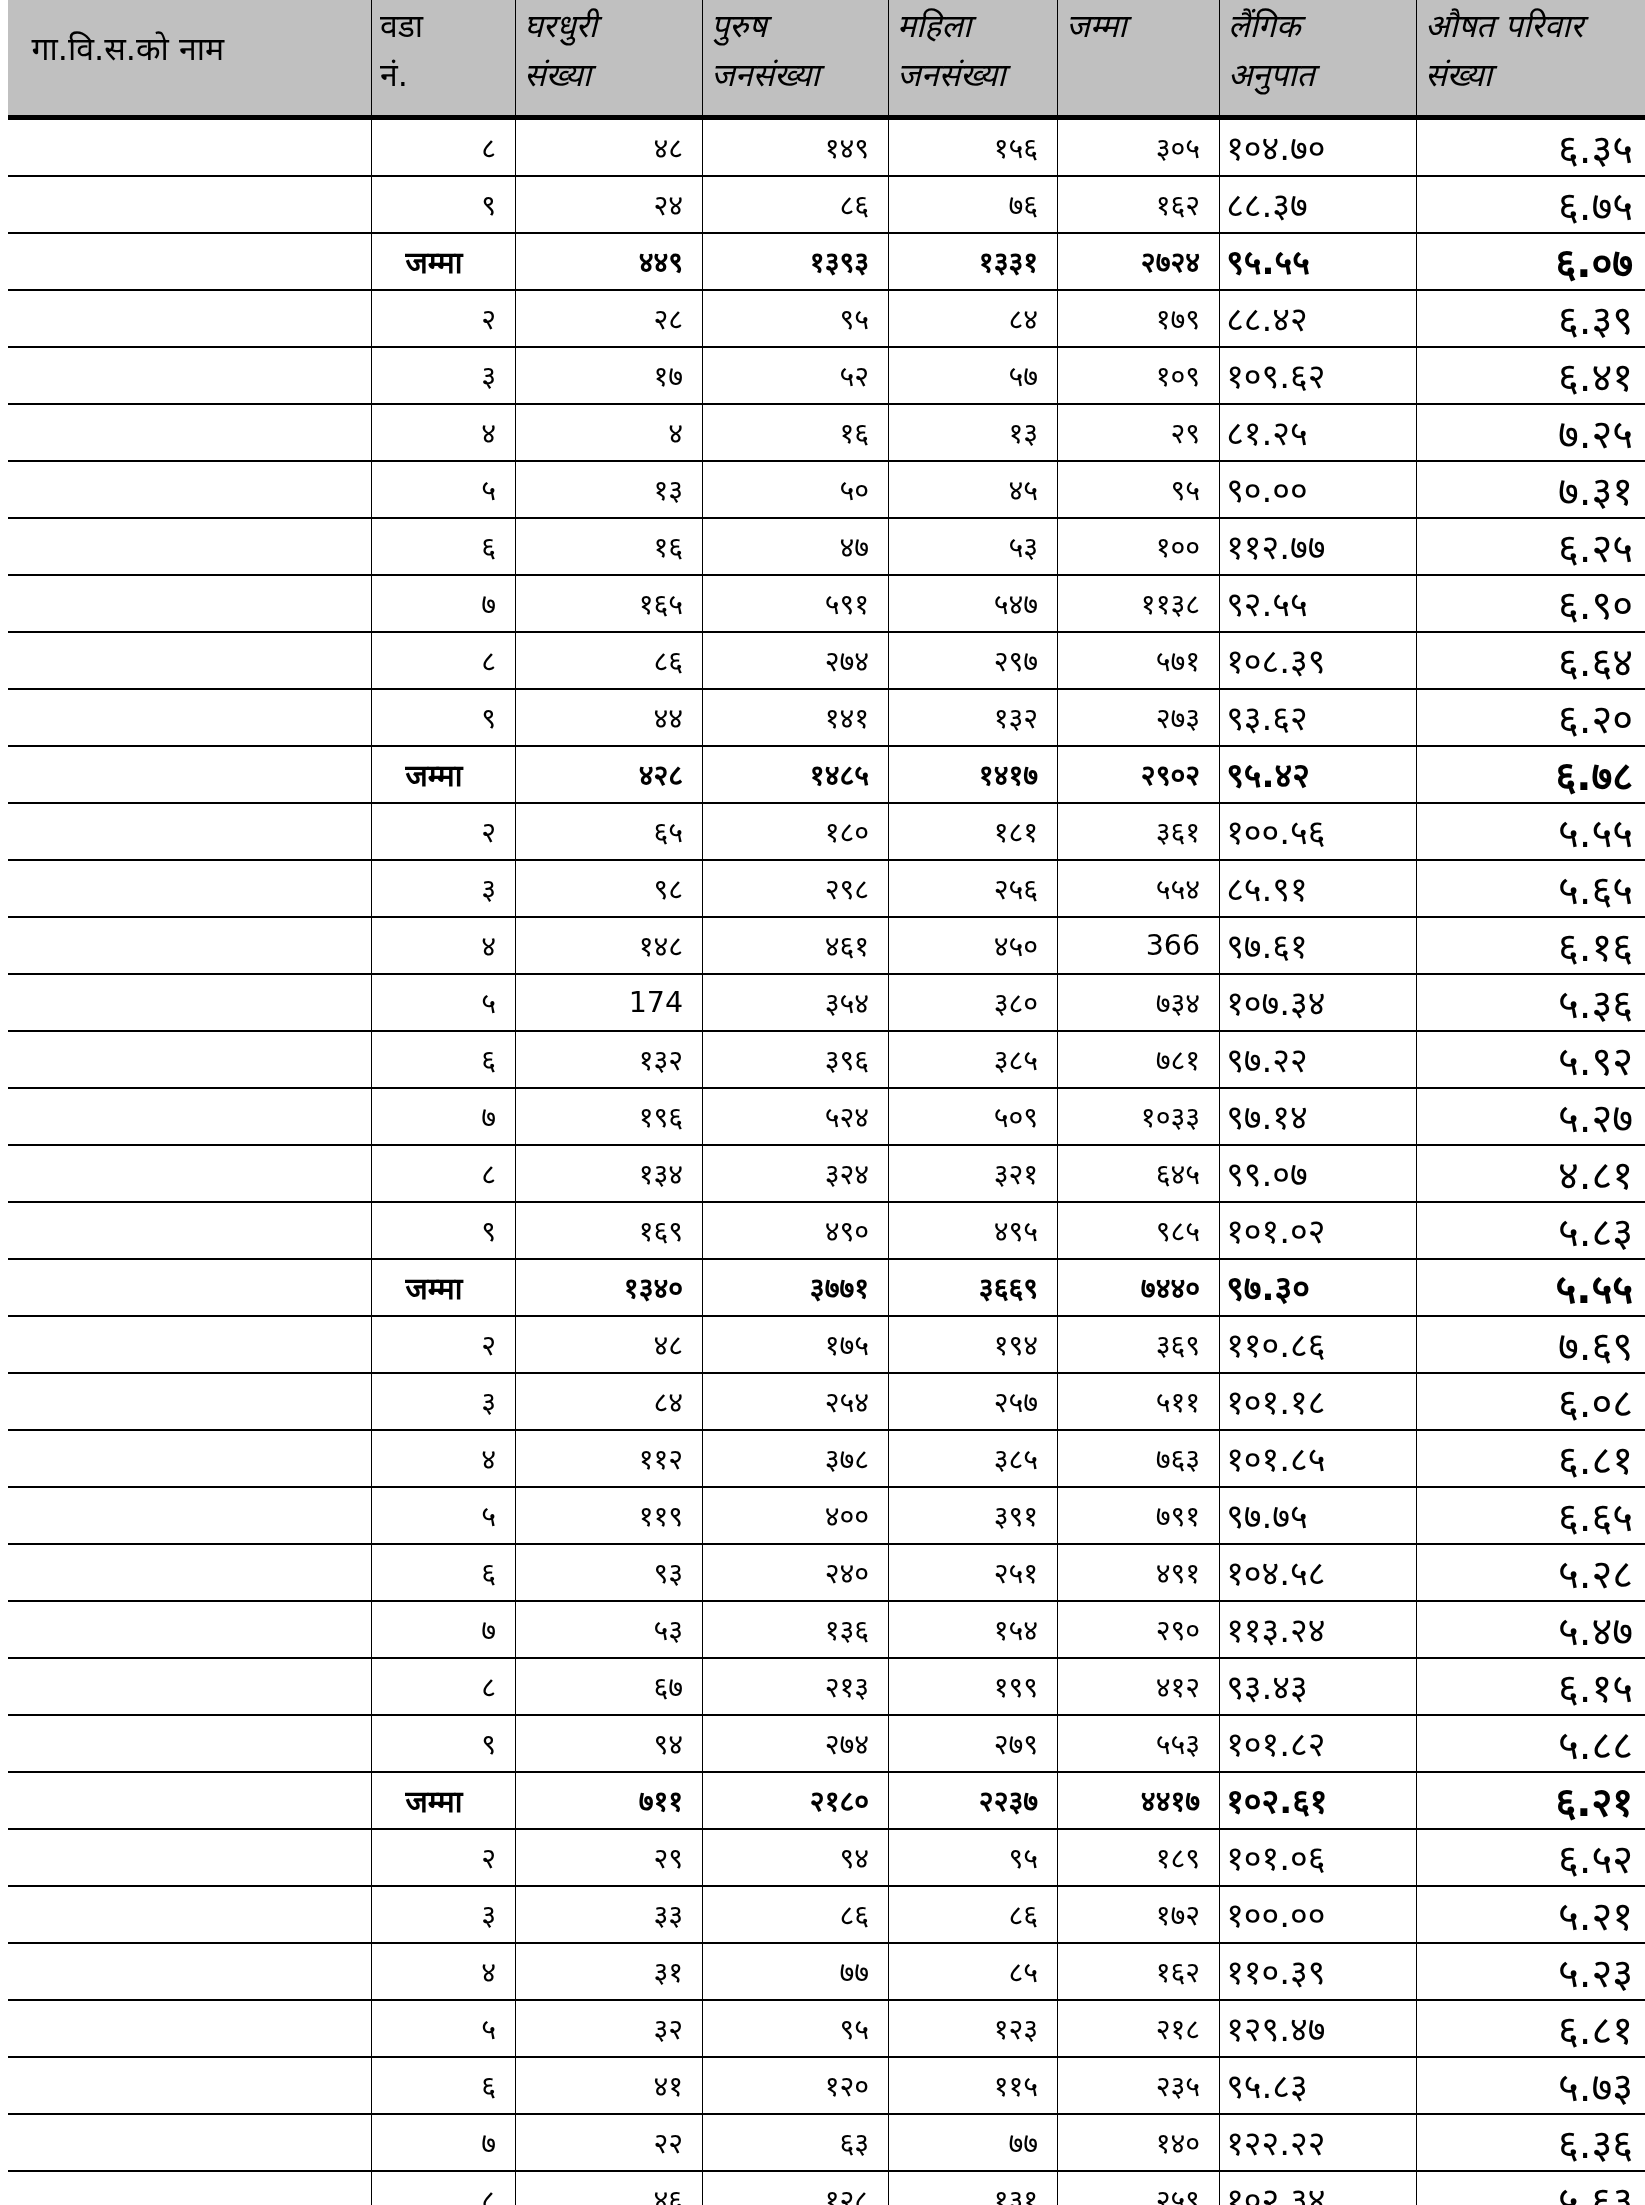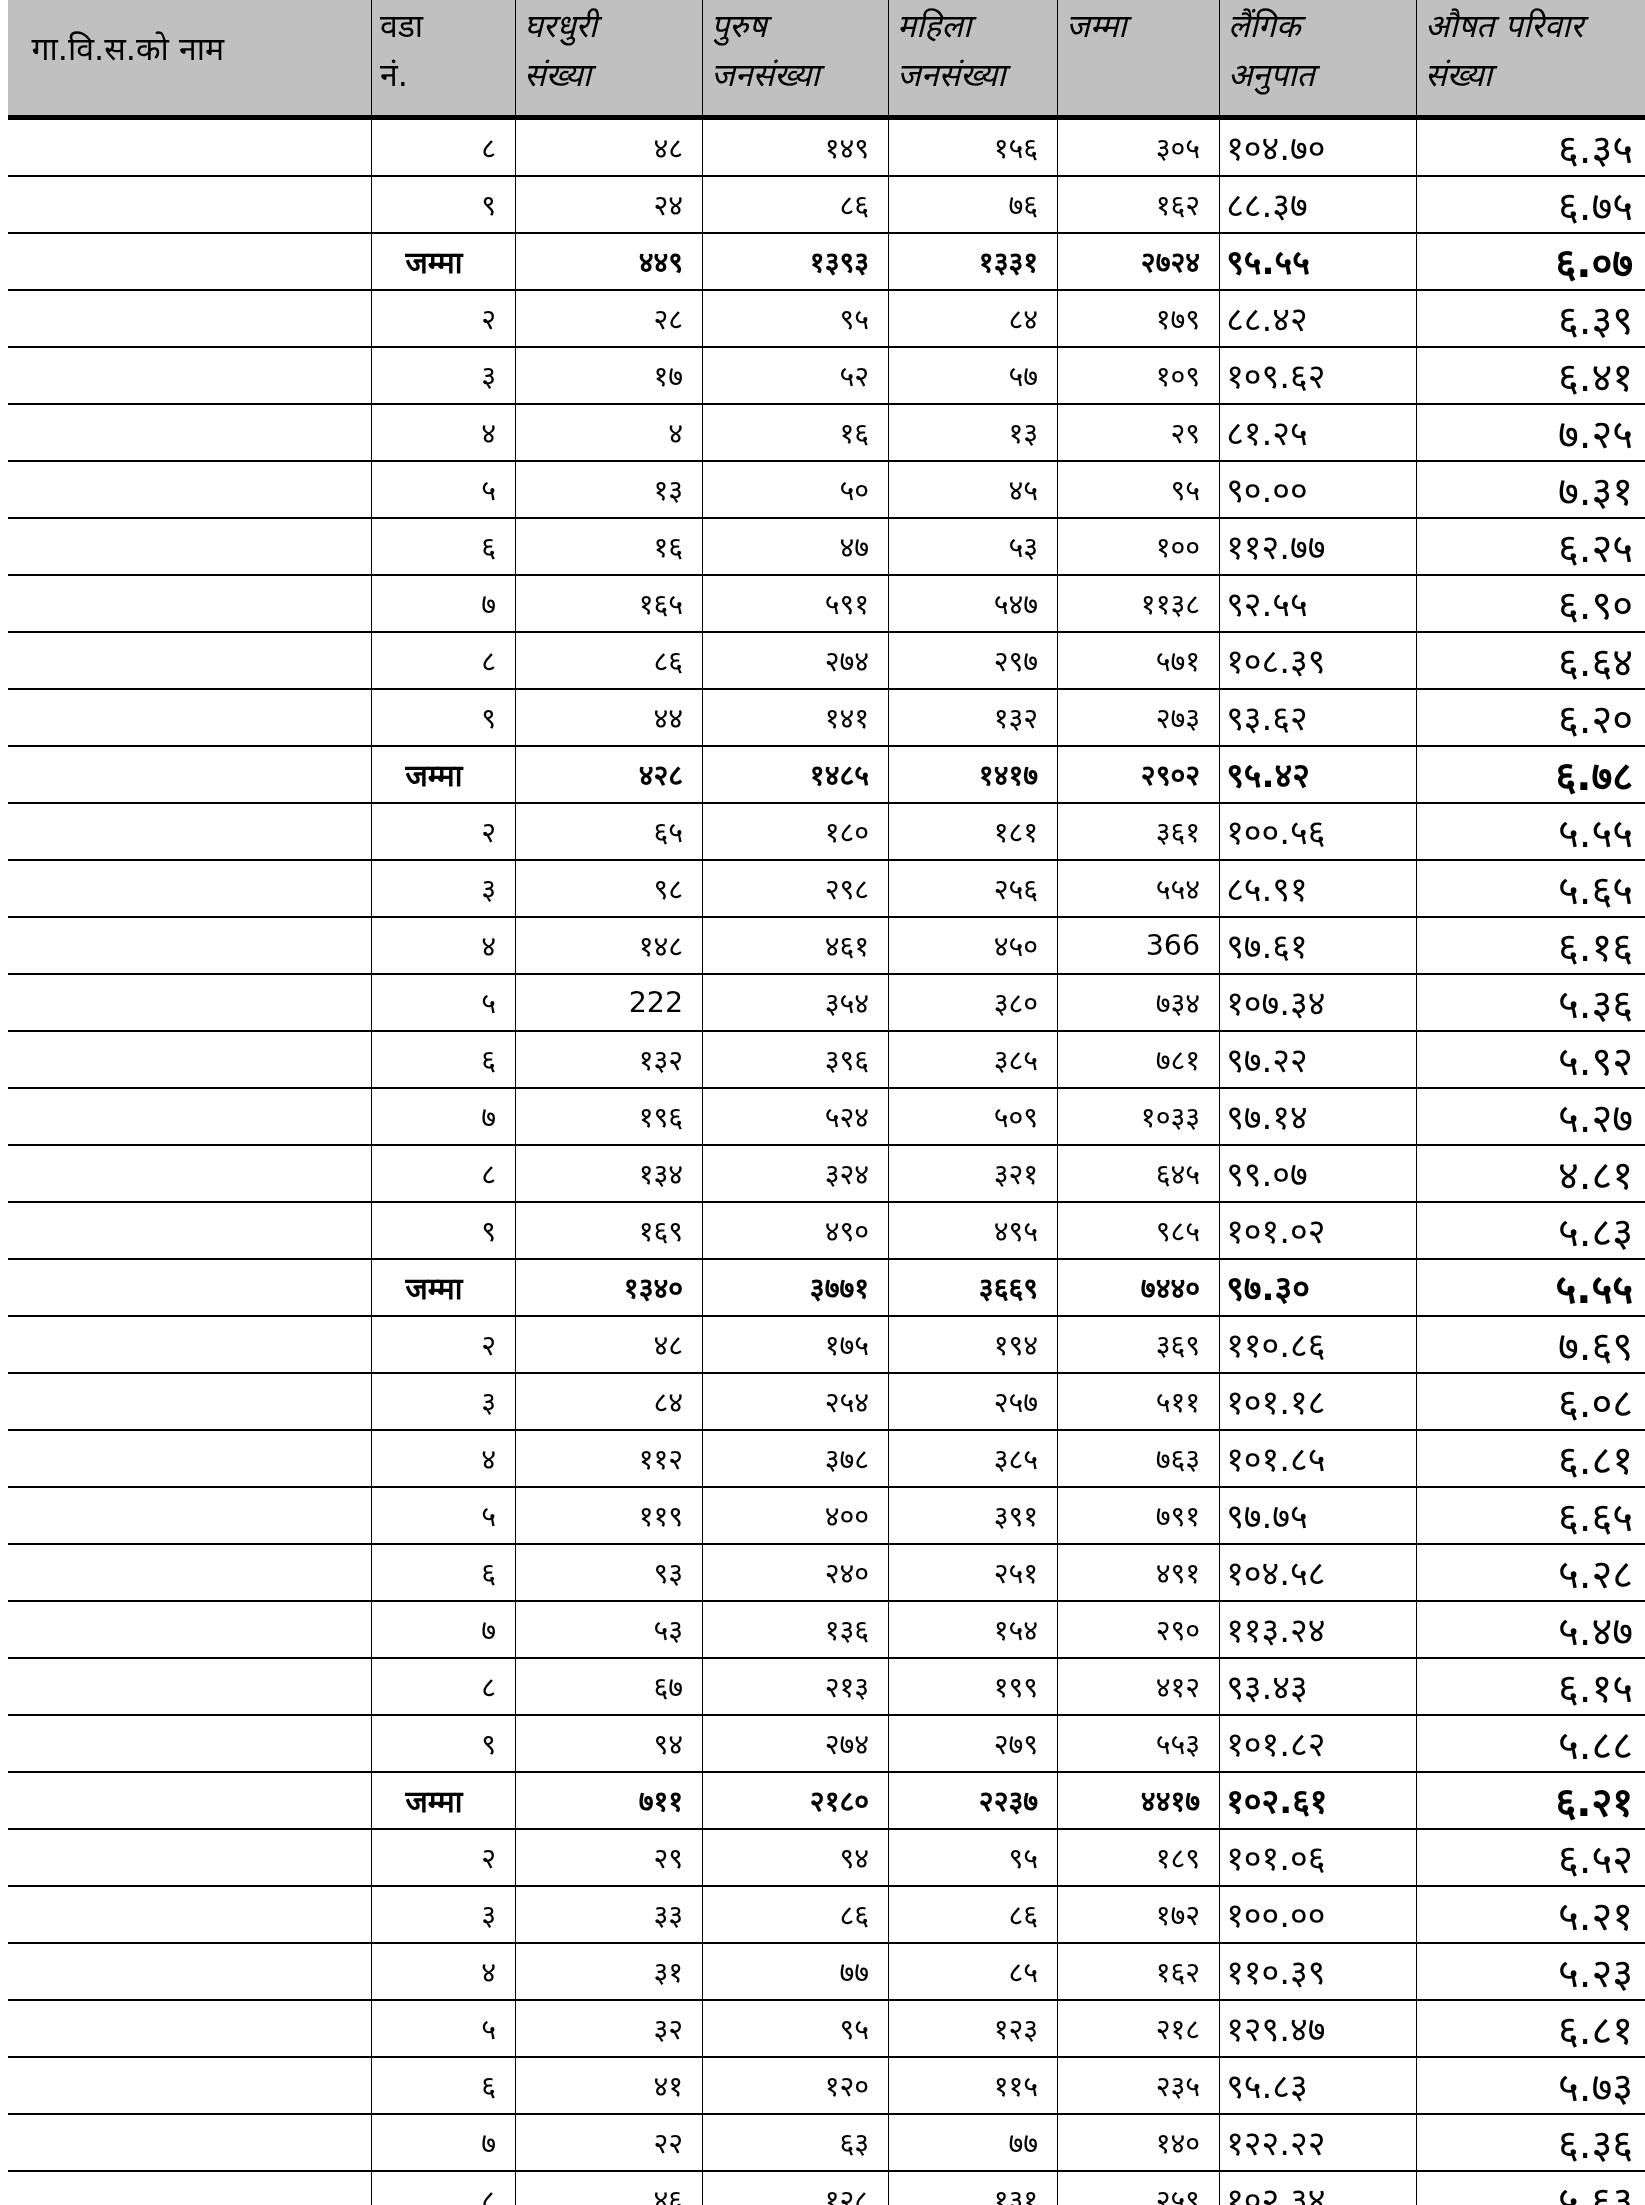--- a/index.html
+++ b/index.html
@@ -199,21 +199,21 @@
         <td>१४८</td>
         <td>४६१</td>
         <td>४५०</td>
         <td>366</td>
         <td class="ratio">९७.६१</td>
         <td class="avg">६.१६</td>
       </tr>
       <tr>
         <td class="name empty"></td>
         <td class="ward">५</td>
-        <td>222</td>
+        <td>174</td>
         <td>३५४</td>
         <td>३८०</td>
         <td>७३४</td>
         <td class="ratio">१०७.३४</td>
         <td class="avg">५.३६</td>
       </tr>
       <tr>
         <td class="name empty"></td>
         <td class="ward">६</td>
         <td>१३२</td>

